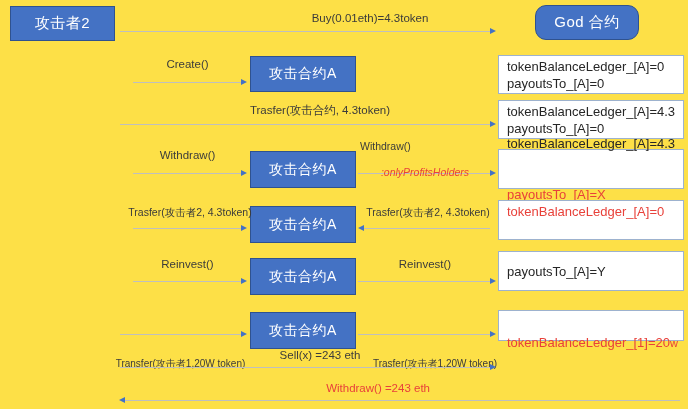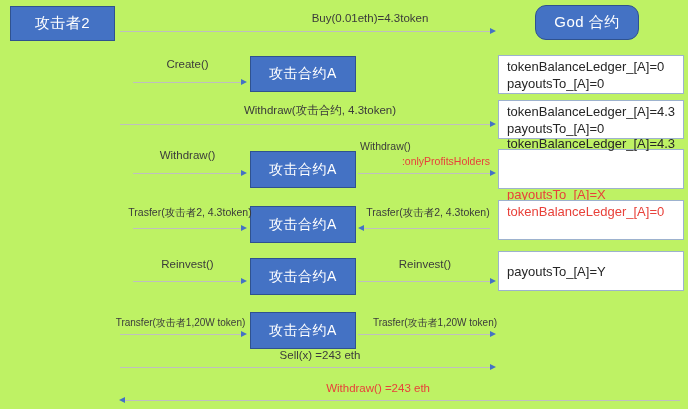--- a/index.html
+++ b/index.html
@@ -7,21 +7,21 @@
     padding: 0;
     background: #ffffff;
   }
   body {
     font-family: "Liberation Sans", "DejaVu Sans", sans-serif;
   }
   #canvas {
     position: relative;
     width: 688px;
     height: 409px;
-    background: #bef264;
+    background: #fde047;
     overflow: hidden;
   }
   
   .bluebox {
     position: absolute;
     background: #4472C4;
     border: 1px solid #2F528F;
     color: #FFFFFF;
     display: flex;
     align-items: center;
@@ -77,21 +77,21 @@
   
   .alabel {
     position: absolute;
     font-size: 11.5px;
     color: #3b3b3b;
     white-space: nowrap;
     text-align: center;
   }
   .alabel.red { color: #E8413A; }
   .alabel.sm { font-size: 10.5px; }
-  .alabel.tiny { font-size: 10px; }
+  .alabel.tiny { font-size: 10px; margin-top: 41px; }
 </style>
 </head>
 <body>
 
 <div id="canvas">
 
   <div class="bluebox" style="left:10px;  top:6px;   width:105px; height:35px;">攻击者2</div>
 
 
   <div class="bluebox" style="left:535px; top:5px;   width:104px; height:35px;border-radius:11px;">God 合约</div>
@@ -123,46 +123,51 @@
 
   <div class="ledgerbox" style="left:498px; top:200px; width:186px; height:40px;">
     <div class="red">tokenBalanceLedger_[A]=0</div>
     <div class="red">payoutsTo_[A]=X</div>
   </div>
 
   <div class="ledgerbox" style="left:498px; top:251px; width:186px; height:40px;">
     <div class="blk">payoutsTo_[A]=Y</div>
   </div>
 
+  <div class="ledgerbox" style="left:498px; top:310px; width:186px; height:31px;">
+    <div class="red">
+      <span>tokenBalanceLedger_[1]=20</span><span class="sub">w</span>
+    </div>
+  </div>
 
   <div class="arrow" style="left:120px; top:31px; width:370px;">
     <span class="head right"></span>
   </div>
   <div class="alabel" style="left:250px; top:12px; width:240px;">Buy(0.01eth)=4.3token</div>
 
   <div class="arrow" style="left:133px; top:82px; width:108px;">
     <span class="head right"></span>
   </div>
   <div class="alabel" style="left:130px; top:58px; width:115px;">Create()</div>
 
   <div class="arrow" style="left:120px; top:124px; width:370px;">
     <span class="head right"></span>
   </div>
-  <div class="alabel" style="left:190px; top:103px; width:260px;">Withdraw(攻击合约, 4.3token)</div>
+  <div class="alabel" style="left:190px; top:103px; width:260px;">Trasfer(攻击合约, 4.3token)</div>
 
   <div class="arrow" style="left:133px; top:173px; width:108px;">
     <span class="head right"></span>
   </div>
   <div class="alabel" style="left:130px; top:149px; width:115px;">Withdraw()</div>
 
   <div class="arrow" style="left:358px; top:173px; width:132px;">
     <span class="head right"></span>
   </div>
   <div class="alabel sm" style="left:360px; top:140px; width:130px; text-align:left;">Withdraw()</div>
-  <div class="alabel sm red" style="left:360px; top:155px; width:130px; text-align:right;">:onlyProfitsHolders</div>
+  <div class="alabel sm red" style="left:360px; top:166px; width:130px; text-align:center;font-style:italic;">:onlyProfitsHolders</div>
 
   <div class="arrow" style="left:133px; top:228px; width:108px;">
     <span class="head right"></span>
   </div>
   <div class="alabel sm" style="left:110px; top:206px; width:160px;">Trasfer(攻击者2, 4.3token)</div>
 
   <div class="arrow" style="left:364px; top:228px; width:126px;">
     <span class="head left"></span>
   </div>
   <div class="alabel sm" style="left:358px; top:206px; width:140px;">Trasfer(攻击者2, 4.3token)</div>

